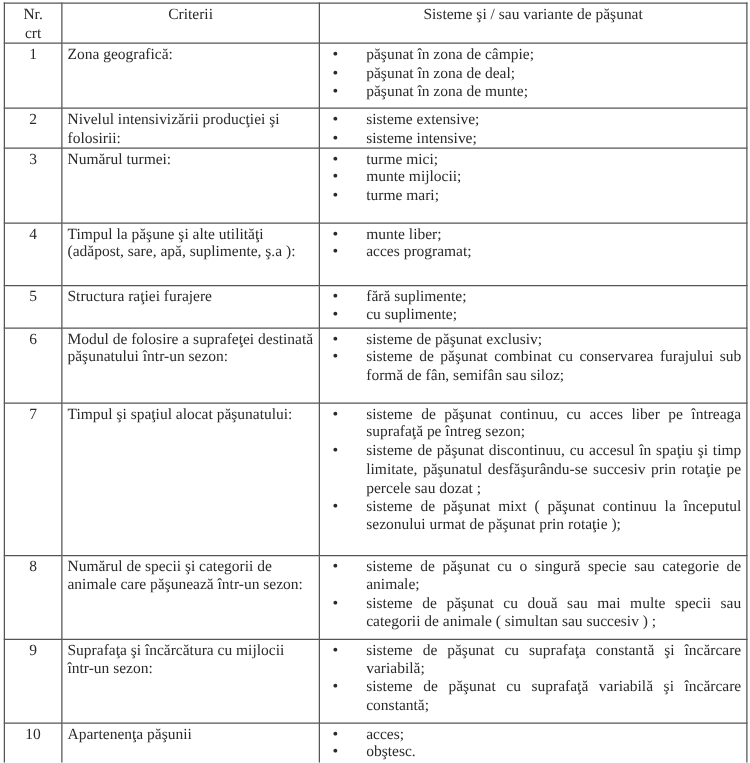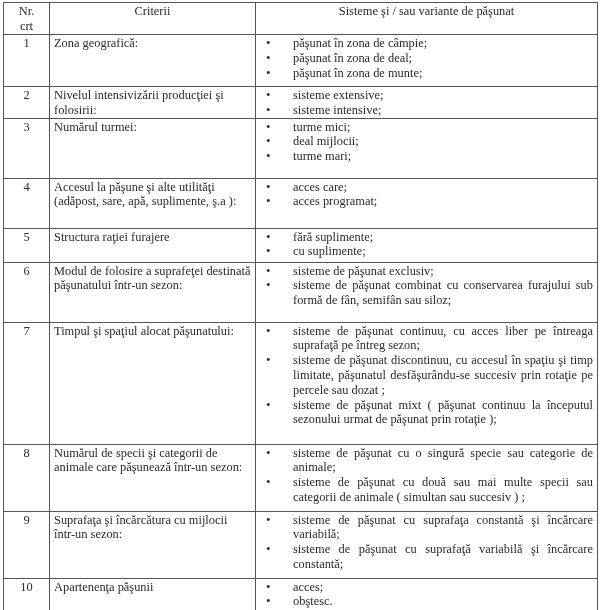--- a/index.html
+++ b/index.html
@@ -58,31 +58,31 @@
         <li>sisteme intensive;</li>
       </ul>
         </td>
     </tr>
     <tr class="r3">
       <td class="nr">3</td>
       <td>Numărul turmei:</td>
       <td>
           <ul class="opts">
         <li>turme mici;</li>
-        <li>deal mijlocii;</li>
+        <li>munte mijlocii;</li>
         <li>turme mari;</li>
       </ul>
         </td>
     </tr>
     <tr class="r4">
       <td class="nr">4</td>
-      <td>Accesul la păşune şi alte utilităţi (adăpost, sare, apă, suplimente, ş.a ):</td>
+      <td>Timpul la păşune şi alte utilităţi (adăpost, sare, apă, suplimente, ş.a ):</td>
       <td>
           <ul class="opts">
-        <li>acces care;</li>
+        <li>munte liber;</li>
         <li>acces programat;</li>
       </ul>
         </td>
     </tr>
     <tr class="r5">
       <td class="nr">5</td>
       <td>Structura raţiei furajere</td>
       <td>
           <ul class="opts">
         <li>fără suplimente;</li>

